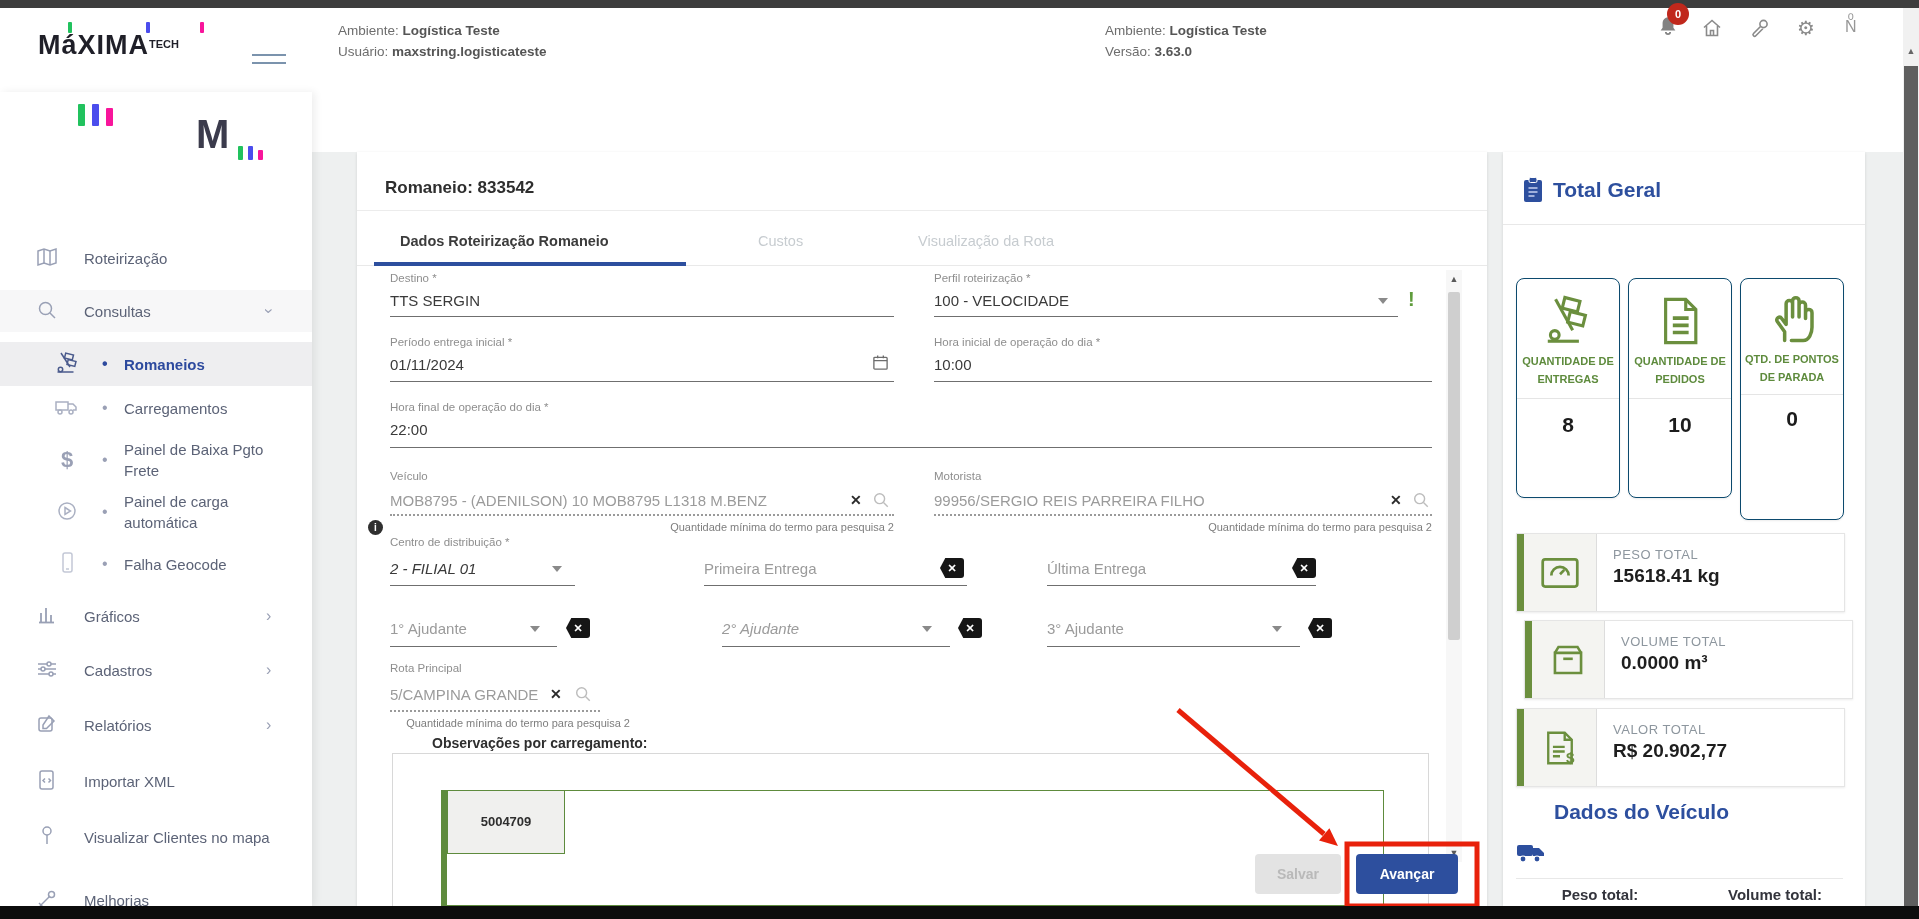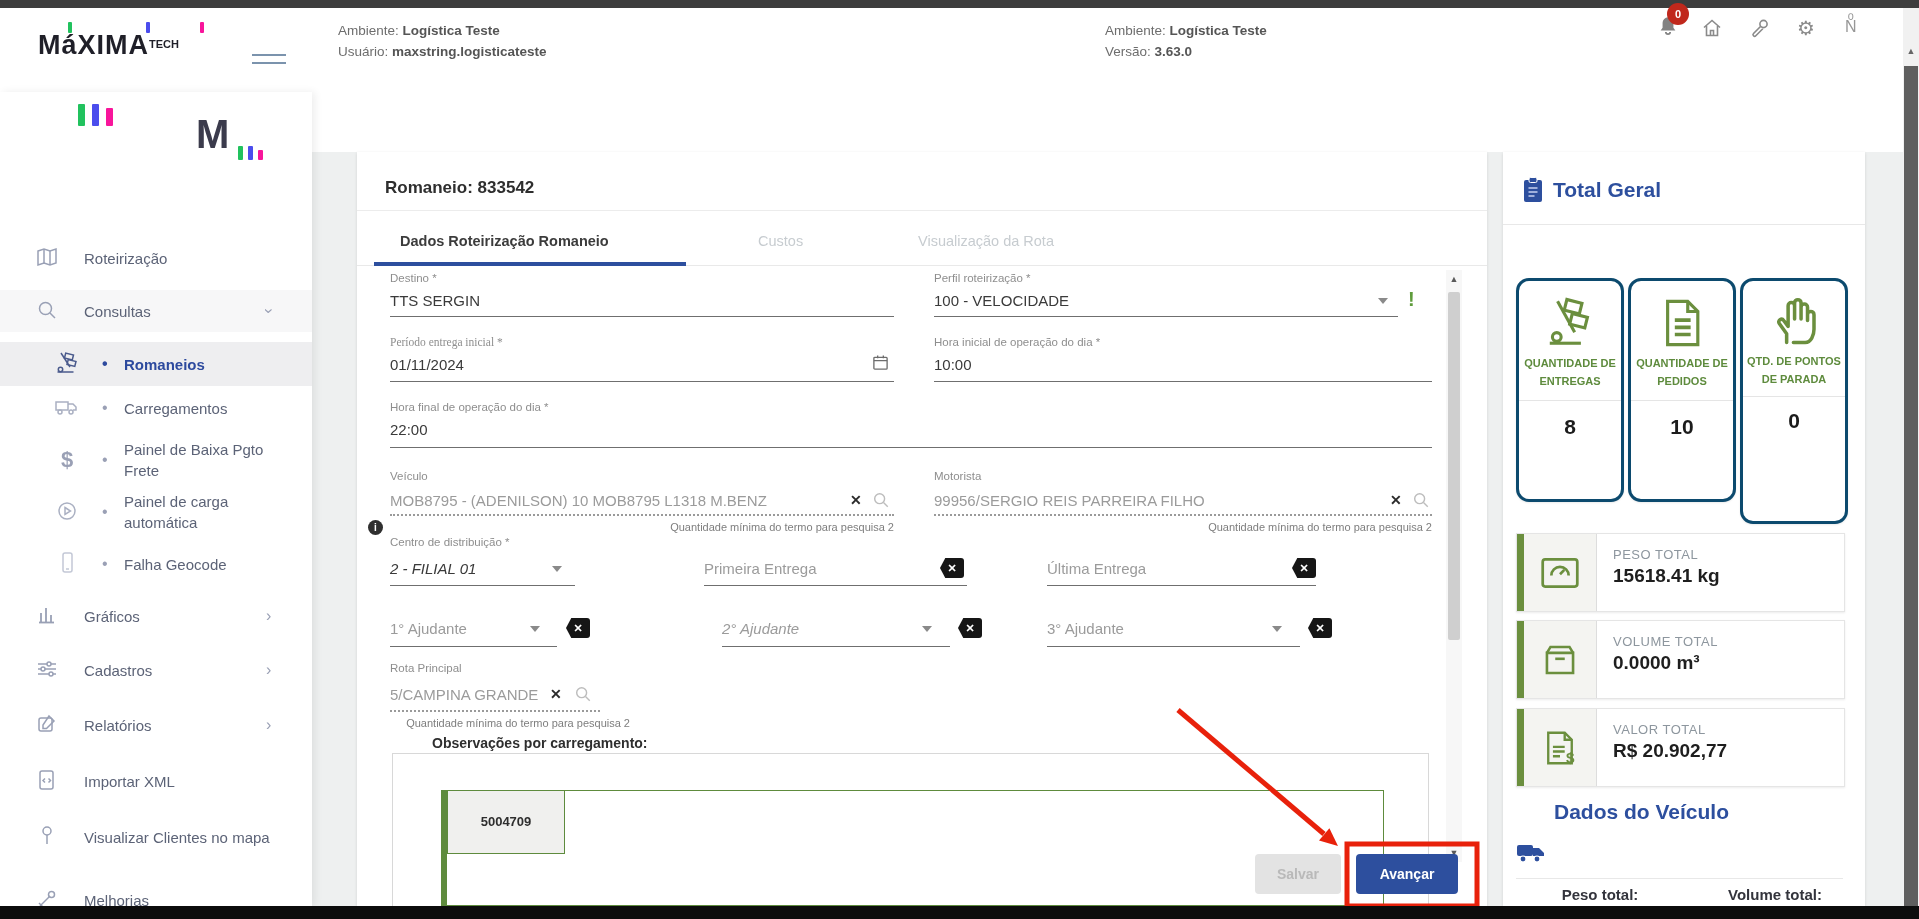--- a/index.html
+++ b/index.html
@@ -69,21 +69,21 @@
   .obs-green{left:441px;top:790px;width:936px;height:114px;border:1px solid #5e8b3d;border-left:6px solid #5e8b3d;background:#fff;z-index:8;}
   .obs-tab{left:447px;top:790px;width:116px;height:62px;background:#f0f0ee;border:1px solid #5e8b3d;font-size:13px;font-weight:bold;color:#2e2e2e;text-align:center;line-height:62px;z-index:9;}
   
   .btn{z-index:20;border-radius:4px;font-size:14px;font-weight:bold;text-align:center;line-height:40px;cursor:pointer;}
   .btn-salvar{left:1255px;top:854px;width:86px;height:40px;background:#e3e3e3;color:#b9b9b9;}
   .btn-avancar{left:1356px;top:854px;width:102px;height:40px;background:#2d4f9e;color:#fff;}
   
   .right-panel{left:1503px;top:152px;width:362px;height:754px;background:#fff;box-shadow:0 1px 3px rgba(0,0,0,.12);z-index:6;}
   .rp-heading{font-size:21px;font-weight:bold;color:#2d4f9e;z-index:7;}
   .rp-div{background:#e8e8e8;height:1px;z-index:7;}
-  .stat-card{position:absolute;background:#fff;border:3px solid #0c4a6e;border-radius:13px;box-shadow:0 1px 2px rgba(0,0,0,.08);z-index:7;}
+  .stat-card{position:absolute;background:#fff;border:1px solid #0c4a6e;border-radius:8px;box-shadow:0 1px 2px rgba(0,0,0,.08);z-index:7;}
   .stat-card .sc-label{color:#5e8b3d;font-size:11px;font-weight:bold;text-align:center;line-height:1.6;padding:0 4px;}
   .stat-card .sc-value{color:#1c1c1c;font-size:21px;font-weight:bold;text-align:center;}
   .tot-row{position:absolute;left:1516px;width:327px;height:77px;background:#fff;border:1px solid #e5e5e5;box-shadow:0 1px 2px rgba(0,0,0,.08);z-index:7;display:flex;}
   .tot-bar{width:7px;background:#6b8f3e;}
   .tot-icon{width:72px;background:#f4f4f1;display:flex;align-items:center;justify-content:center;}
   .tot-sep{width:1px;background:#ddd;}
   .tot-text{padding:13px 0 0 16px;}
   .tot-label{font-size:13px;color:#8d969e;letter-spacing:.5px;}
   .tot-value{font-size:19px;font-weight:bold;color:#1e1e1e;margin-top:3px;}
   .dv-col{font-size:15px;font-weight:bold;color:#33343c;text-align:center;z-index:7;}
@@ -293,21 +293,21 @@
   <div class="abs fld-label" style="left:390px;top:272px;">Destino *</div>
   <div class="abs fld-value" style="left:390px;top:292px;">TTS SERGIN</div>
   <div class="abs uline" style="left:390px;top:316px;width:504px;"></div>
 
   <div class="abs fld-label" style="left:934px;top:272px;">Perfil roteirização *</div>
   <div class="abs fld-value" style="left:934px;top:292px;">100 - VELOCIDADE</div>
   <div class="abs caret" style="left:1378px;top:298px;"></div>
   <div class="abs warn" style="left:1408px;top:288px;">!</div>
   <div class="abs uline" style="left:934px;top:316px;width:464px;"></div>
 
-  <div class="abs fld-label" style="left:390px;top:336px;font-family:Liberation Serif, serif;">Período entrega inicial *</div>
+  <div class="abs fld-label" style="left:390px;top:336px;">Período entrega inicial *</div>
   <div class="abs fld-value" style="left:390px;top:356px;">01/11/2024</div>
   <span class="abs" style="left:872px;top:354px;z-index:8;">
     <svg width="17" height="17" viewBox="0 0 18 18" fill="none" stroke="#6d6d6d" stroke-width="1.4">
         <rect x="2" y="3.5" width="14" height="12.5" rx="1"></rect>
         <path d="M2 7h14M6 1.5v3M12 1.5v3"></path>
       </svg>
   </span>
   <div class="abs uline" style="left:390px;top:381px;width:504px;"></div>
 
   <div class="abs fld-label" style="left:934px;top:336px;">Hora inicial de operação do dia *</div>
@@ -453,21 +453,21 @@
           <path d="M10 16a7 7 0 0 1 14 0"></path>
           <path d="M17 15l3.5-3.5"></path>
         </svg>
     </div>
     <div class="tot-sep"></div>
     <div class="tot-text">
       <div class="tot-label">PESO TOTAL</div>
       <div class="tot-value">15618.41 kg</div>
     </div>
   </div>
-  <div class="tot-row" style="top:620px;">
+  <div class="tot-row" style="top:620px;margin-left:8px;">
     <div class="tot-bar"></div>
     <div class="tot-icon">
       <svg width="38" height="38" viewBox="0 0 32 32" fill="none" stroke="#6b8f3e" stroke-width="2.2">
           <path d="M5 10h22v17H5z"></path>
           <path d="M5 10l3-5h16l3 5"></path>
           <path d="M12 15h8"></path>
         </svg>
     </div>
     <div class="tot-sep"></div>
     <div class="tot-text">

